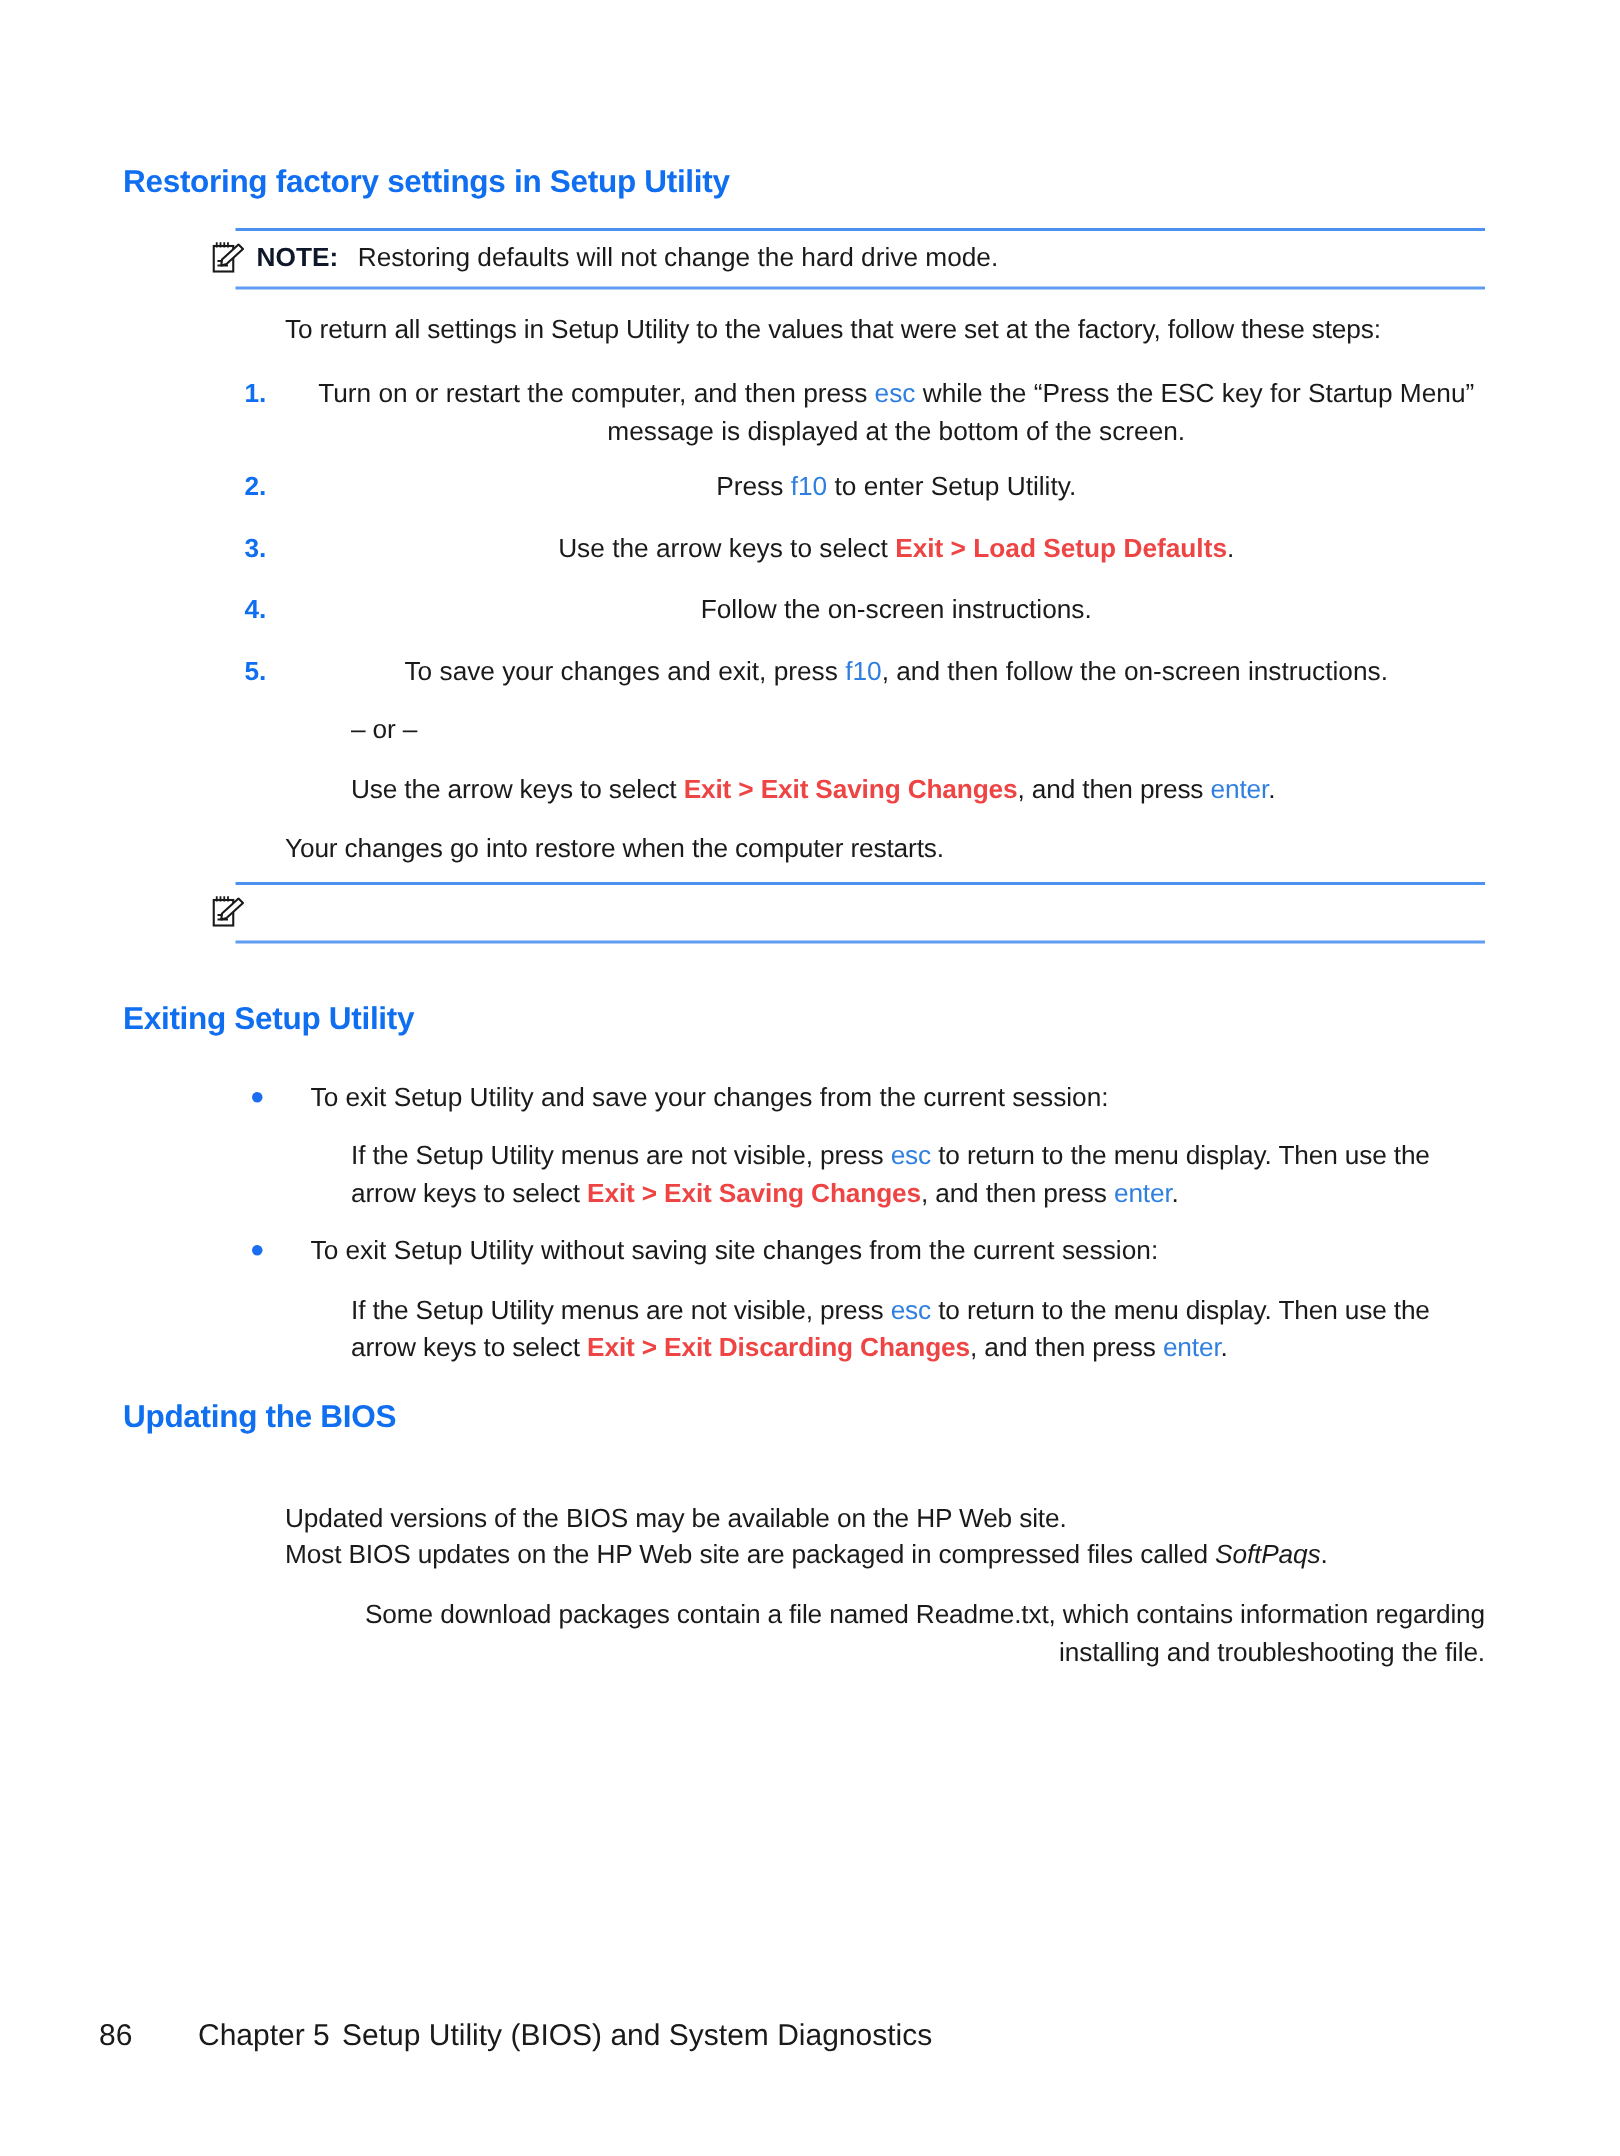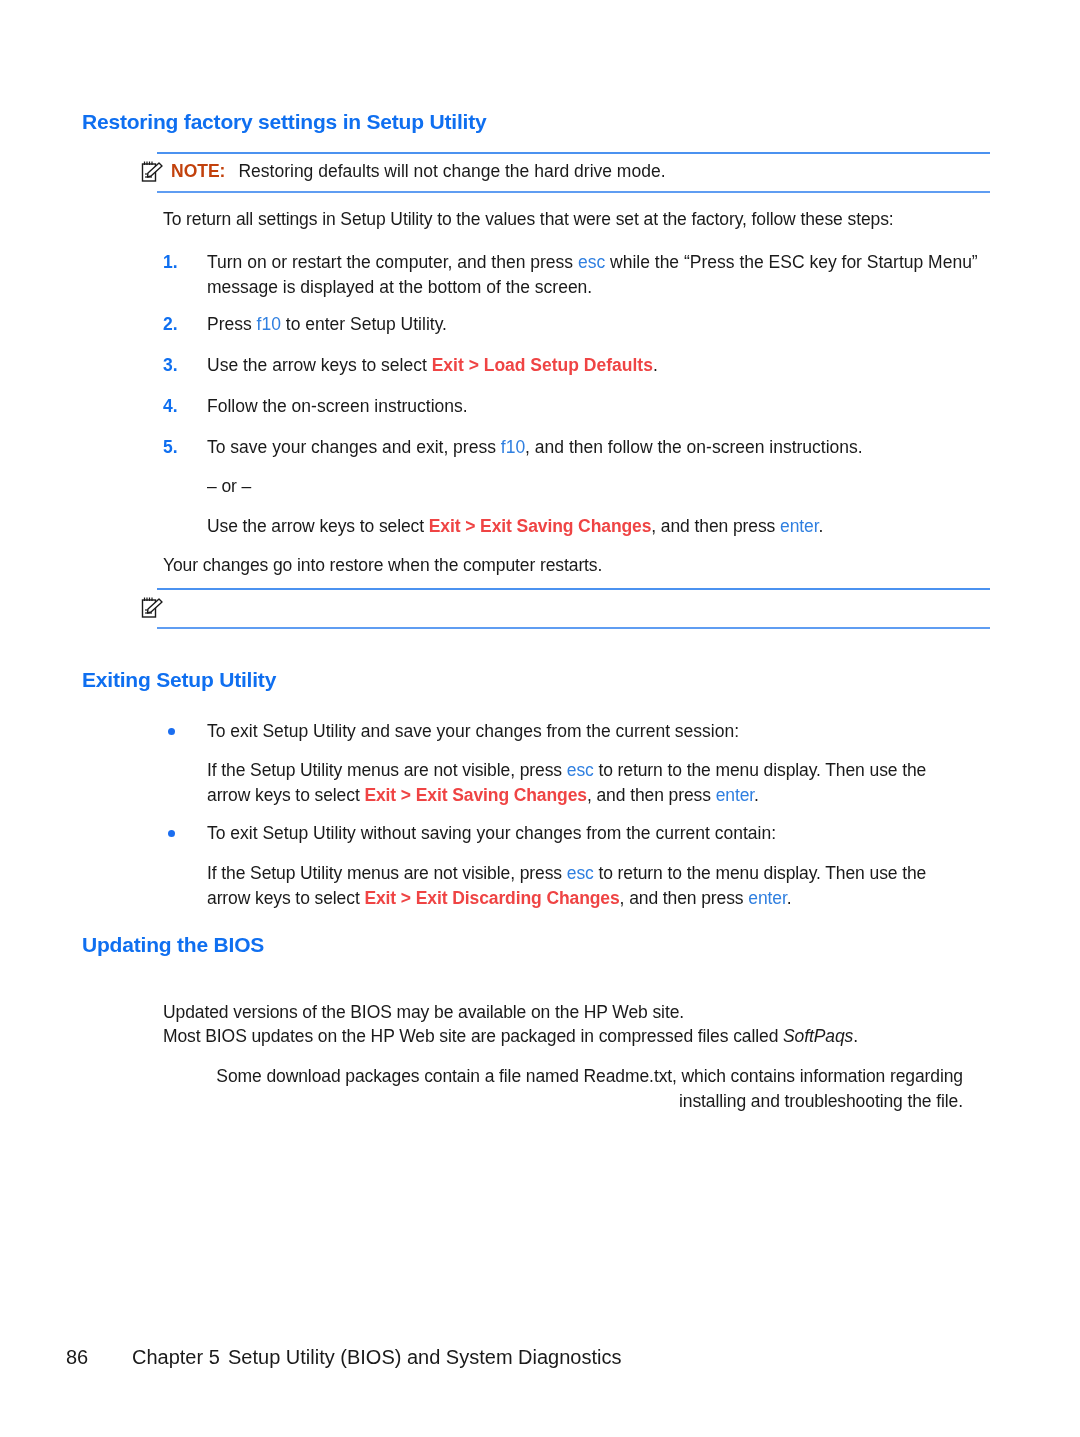--- a/index.html
+++ b/index.html
@@ -36,20 +36,21 @@
   .h-restoring { position: absolute; left: 82px; top: 110px; }
   .h-exiting   { position: absolute; left: 82px; top: 668px; }
   .h-bios      { position: absolute; left: 82px; top: 933px; }
 
   
   .body-text {
     font-size: 17.5px;
     line-height: 25px;
     color: #1a1a1a;
     letter-spacing: -0.1px;
+    margin-left: 27px;
   }
   b, .bold { font-weight: bold; color: #ef4444; }
   i, .ital { font-style: italic; }
   .key {
     color: #2f7fe0;
   }
 
   
   .note {
     position: absolute;
@@ -74,21 +75,21 @@
     top: 6px;
     width: 22px;
     height: 24px;
   }
   .note .note-inner {
     margin-left: 30px;
     font-size: 17.5px;
     line-height: 25px;
   }
   .note .note-label {
-    color: #c2410c;
+    color: #0f172a;
     font-weight: bold;
     letter-spacing: 0px;
   }
   .note .note-gap { display: inline-block; width: 13px; }
 
   #note1 { top: 152px; }
   #note2 { top: 588px; }
 
   
   .num-item {
@@ -103,20 +104,21 @@
     width: 28px;
     color: #0f6ff0;
     font-weight: bold;
     font-size: 17.5px;
     line-height: 25px;
   }
   .num-item .txt {
     margin-left: 44px;
     font-size: 17.5px;
     line-height: 25px;
+    text-align: center;
   }
 
   
   .bul-item {
     position: absolute;
     left: 163px;
     width: 825px;
   }
   .bul-item .dot {
     position: absolute;
@@ -244,21 +246,21 @@
     <h1 class="section-title h-exiting">Exiting Setup Utility</h1>
 
     <div class="bul-item" style="top:719px;">
       <span class="dot"></span>
       <div class="txt">To exit Setup Utility and save your changes from the current session:</div>
     </div>
     <div class="para body-text" style="left:207px; top:758px; width:760px;"><span>If the Setup Utility menus are not visible, press </span><span class="key">esc</span><span> to return to the menu display. Then use the arrow keys to select </span><span class="bold">Exit &gt; Exit Saving Changes</span><span>, and then press </span><span class="key">enter</span><span>.</span></div>
 
     <div class="bul-item" style="top:821px;">
       <span class="dot"></span>
-      <div class="txt">To exit Setup Utility without saving your changes from the current contain:</div>
+      <div class="txt">To exit Setup Utility without saving site changes from the current session:</div>
     </div>
     <div class="para body-text" style="left:207px; top:861px; width:760px;"><span>If the Setup Utility menus are not visible, press </span><span class="key">esc</span><span> to return to the menu display. Then use the arrow keys to select </span><span class="bold">Exit &gt; Exit Discarding Changes</span><span>, and then press </span><span class="key">enter</span><span>.</span></div>
 
     <h1 class="section-title h-bios">Updating the BIOS</h1>
 
     <div class="para body-text" style="left:163px; top:1000px; width:830px;"><span>Updated versions of the BIOS may be available on the HP Web site.</span></div>
 
     <div class="para body-text" style="left:163px; top:1024px; width:830px;"><span>Most BIOS updates on the HP Web site are packaged in compressed files called </span><span class="ital">SoftPaqs</span><span>.</span></div>
 
     <div class="para body-text" style="left:163px; top:1064px; width:800px;text-align:right;"><span>Some download packages contain a file named Readme.txt, which contains information regarding installing and troubleshooting the file.</span></div>

